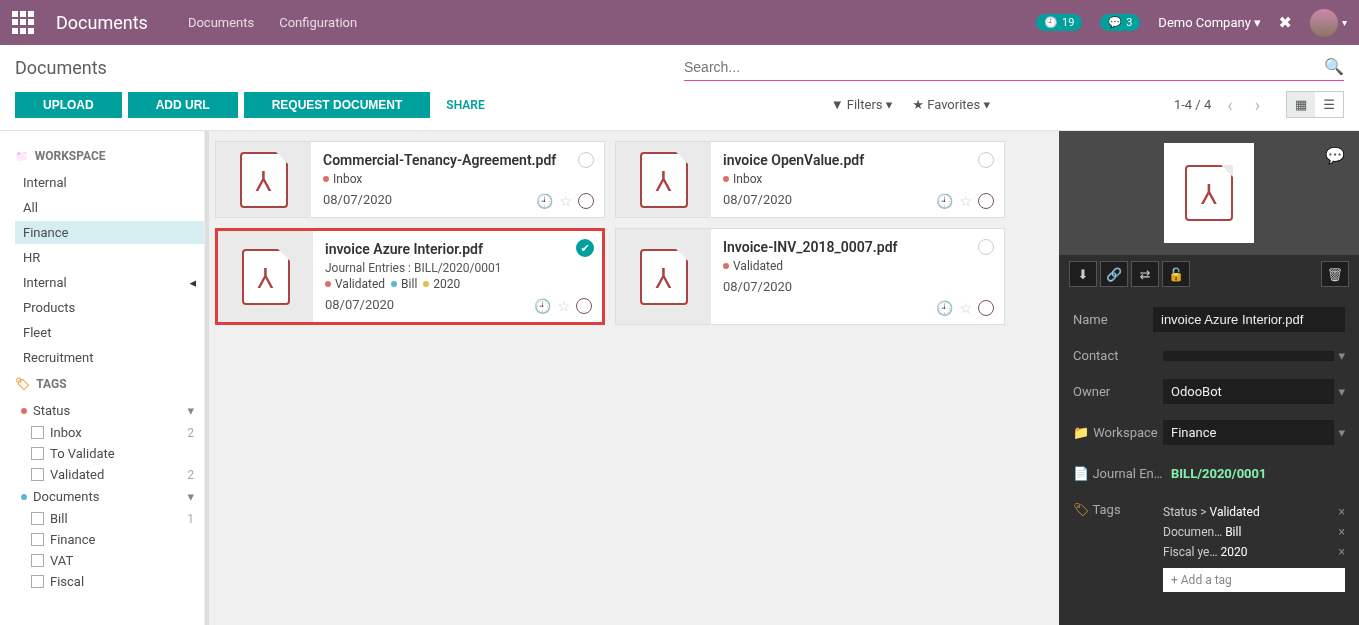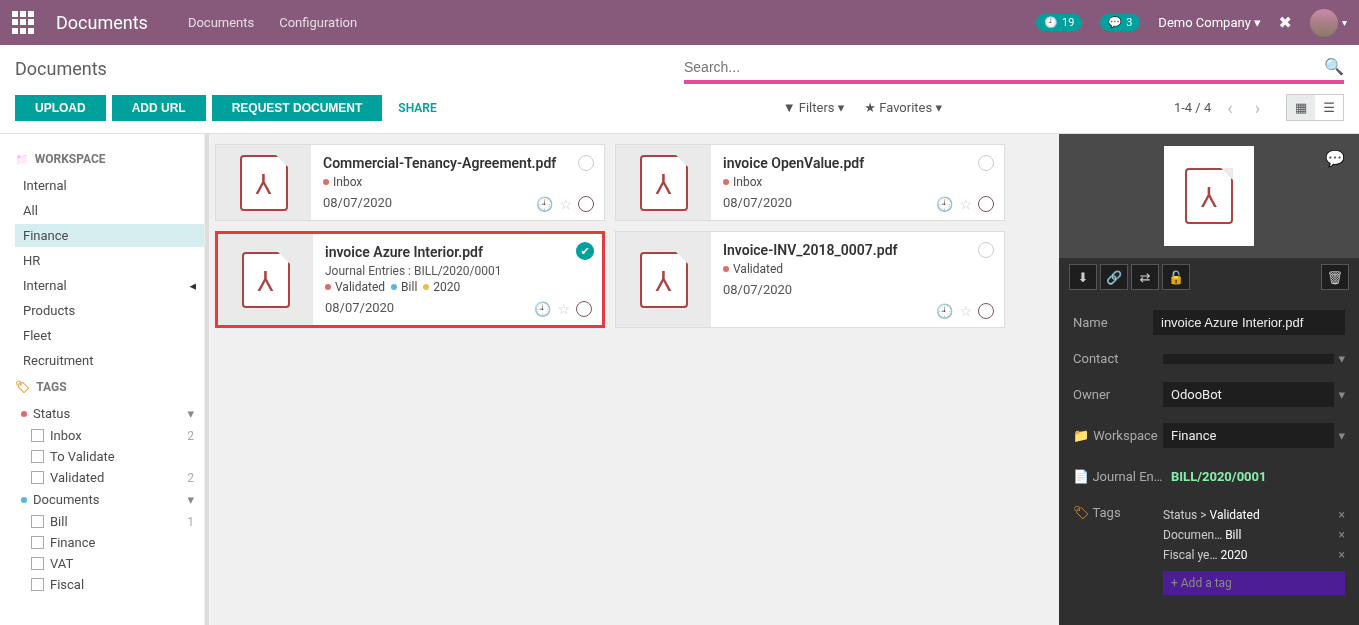--- a/index.html
+++ b/index.html
@@ -14,26 +14,26 @@
 .nav-links a { color: #e7dbe3; text-decoration: none; font-size: 13px; }
 .nav-right { margin-left: auto; display: flex; align-items: center; gap: 18px; }
 .badge-pill { background: #00a09d; border-radius: 10px; padding: 2px 8px; font-size: 11px; display: flex; align-items: center; gap: 4px; }
 .company-name { font-size: 13px; cursor: pointer; }
 .avatar { width: 28px; height: 28px; border-radius: 50%; background: #ddd linear-gradient(#c8a, #876); display: inline-block; }
 .wrench { font-size: 16px; cursor: pointer; }
 
 
 .toolbar-row { display: flex; align-items: center; padding: 8px 15px 0; }
 .view-title { font-size: 18px; color: #5f5e5e; }
-.search-box { margin-left: auto; width: 660px; border-bottom: 4px solid #ec4899; display: flex; align-items: center; padding: 4px 0;}
+.search-box { margin-left: auto; width: 660px; border-bottom: 1px solid #ec4899; display: flex; align-items: center; padding: 4px 0;}
 .search-box input { border: none; outline: none; flex: 1; font-size: 14px; color: #888; background: transparent; }
 .search-box .mag { color: #666; font-size: 16px; }
 
 .actions-row { display: flex; align-items: center; padding: 10px 15px 12px; gap: 6px; }
-.btn-teal { background: #00a09d; color: #fff; border: none; padding: 6px 20px; font-size: 12px; font-weight: 600; cursor: pointer; }
+.btn-teal { background: #00a09d; color: #fff; border: none; padding: 6px 28px; font-size: 12px; font-weight: 600; cursor: pointer; }
 .share-link { color: #00a09d; font-weight: 600; margin-left: 10px; font-size: 12px; }
 .filters-area { margin-left: 340px; display: flex; gap: 20px; color: #555; font-size: 13px; }
 .filters-area span { cursor: pointer; }
 .pager-area { margin-left: auto; display: flex; align-items: center; gap: 10px; color: #555; }
 .pager-btn { color: #bbb; font-size: 18px; cursor: pointer; padding: 0 6px; }
 .view-switch { display: flex; border: 1px solid #ccc; margin-left: 10px; }
 .view-switch div { padding: 5px 8px; cursor: pointer; }
 .view-switch .active { background: #e9ecec; }
 
 
@@ -83,21 +83,21 @@
 .rp-form { padding: 6px 14px; }
 .rp-row { display: flex; align-items: center; padding: 8px 0; font-size: 13px; }
 .rp-label { width: 90px; color: #aaa; }
 .rp-val { flex: 1; background: #1e1e1e; color: #eee; padding: 5px 8px; border: none; font-size: 13px; }
 .rp-val.link { background: transparent; color: #86efac; font-weight: bold; }
 .rp-caret { color: #888; margin-left: 4px; }
 .rp-icon { color: #875a7b; margin-right: 4px; }
 .rp-tags { padding-left: 0; }
 .rp-tag-line { display: flex; align-items: center; font-size: 12px; padding: 3px 0; color: #ccc; }
 .rp-tag-line .x { margin-left: auto; color: #888; cursor: pointer; }
-.rp-addtag { background: #4c1d95; padding: 5px 8px; color: #888; font-size: 12px; margin-top: 6px; }
+.rp-addtag { background: #ffffff; padding: 5px 8px; color: #888; font-size: 12px; margin-top: 6px; }
 .chat-bubble { position: absolute; top: 6px; right: 6px; width: 36px; height: 36px; background: #4a4a4a; border-radius: 50%; color: #fff; display: flex; align-items: center; justify-content: center; font-size: 16px; cursor: pointer; }
 
 .folder-icon::before { content: "📁"; filter: grayscale(0.3) sepia(1) hue-rotate(280deg) saturate(2); font-size: 11px; }
 </style>
 </head>
 <body>
 
 <div class="topnav">
   <div class="apps-icon">
       <span></span>

